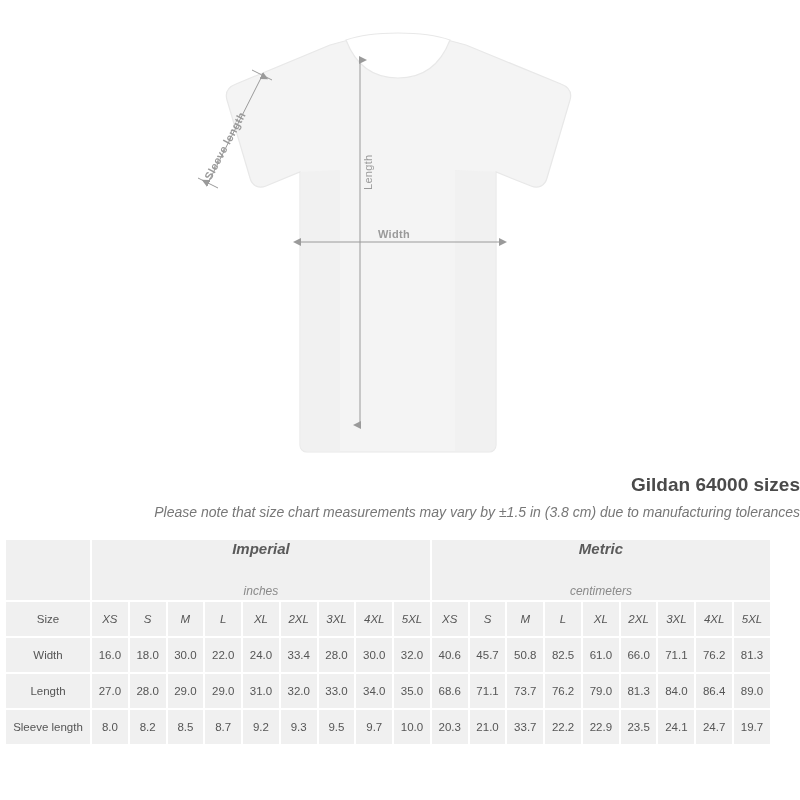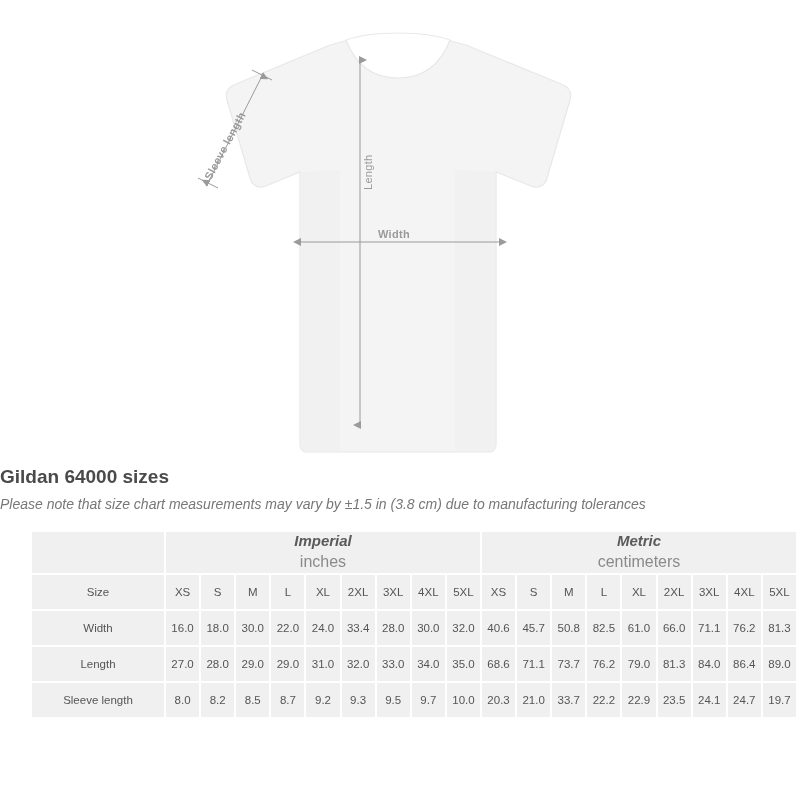--- a/index.html
+++ b/index.html
@@ -44,40 +44,40 @@
   }
   .dim-label.sleeve {
     transform: rotate(-62deg);
     transform-origin: left top;
     font-weight: bold;
     font-size: 11px;
   }
 
   
   .title-block {
-    text-align: left;
-    margin-top: 6px;
+    text-align: right;
+    margin-top: 14px;
   }
   .chart-title {
     font-size: 19px;
     font-weight: bold;
     color: #4a4a4a;
     margin: 0 0 8px 0;
   }
   .chart-note {
     font-size: 14px;
     font-style: italic;
     color: #777777;
     margin: 0;
   }
 
   
   .table-wrap {
     margin-top: 18px;
-    padding: 0 30px;
+    padding: 0 4px;
   }
   table.size-table {
     border-collapse: separate;
     border-spacing: 2px;
     width: 768px;
     table-layout: fixed;
   }
   table.size-table td, table.size-table th {
     background: #f0f0f0;
     font-weight: normal;
@@ -92,34 +92,37 @@
     height: 56px;
   }
   .unit-name {
     font-size: 15px;
     font-style: italic;
     font-weight: bold;
     color: #5a5a5a;
     line-height: 1.25;
   }
   .unit-sub {
-    font-size: 16px;
+    font-size: 12px;
+    font-style: italic;
     color: #8a8a8a;
     line-height: 1.4;
+    margin-top: 24px;
   }
   td.row-head, th.row-head {
     font-weight: bold;
     font-size: 11.5px;
     color: #555555;
-    width: 132px;
+    width: 84px;
   }
   th.col-head {
     font-weight: bold;
     font-size: 11.5px;
     color: #555555;
+    font-style: italic;
   }
 </style>
 </head>
 <body>
 
 <div class="page">
 
   <div class="illustration">
     <svg class="shirt-svg" width="800" height="460" viewBox="0 0 800 460">
 

